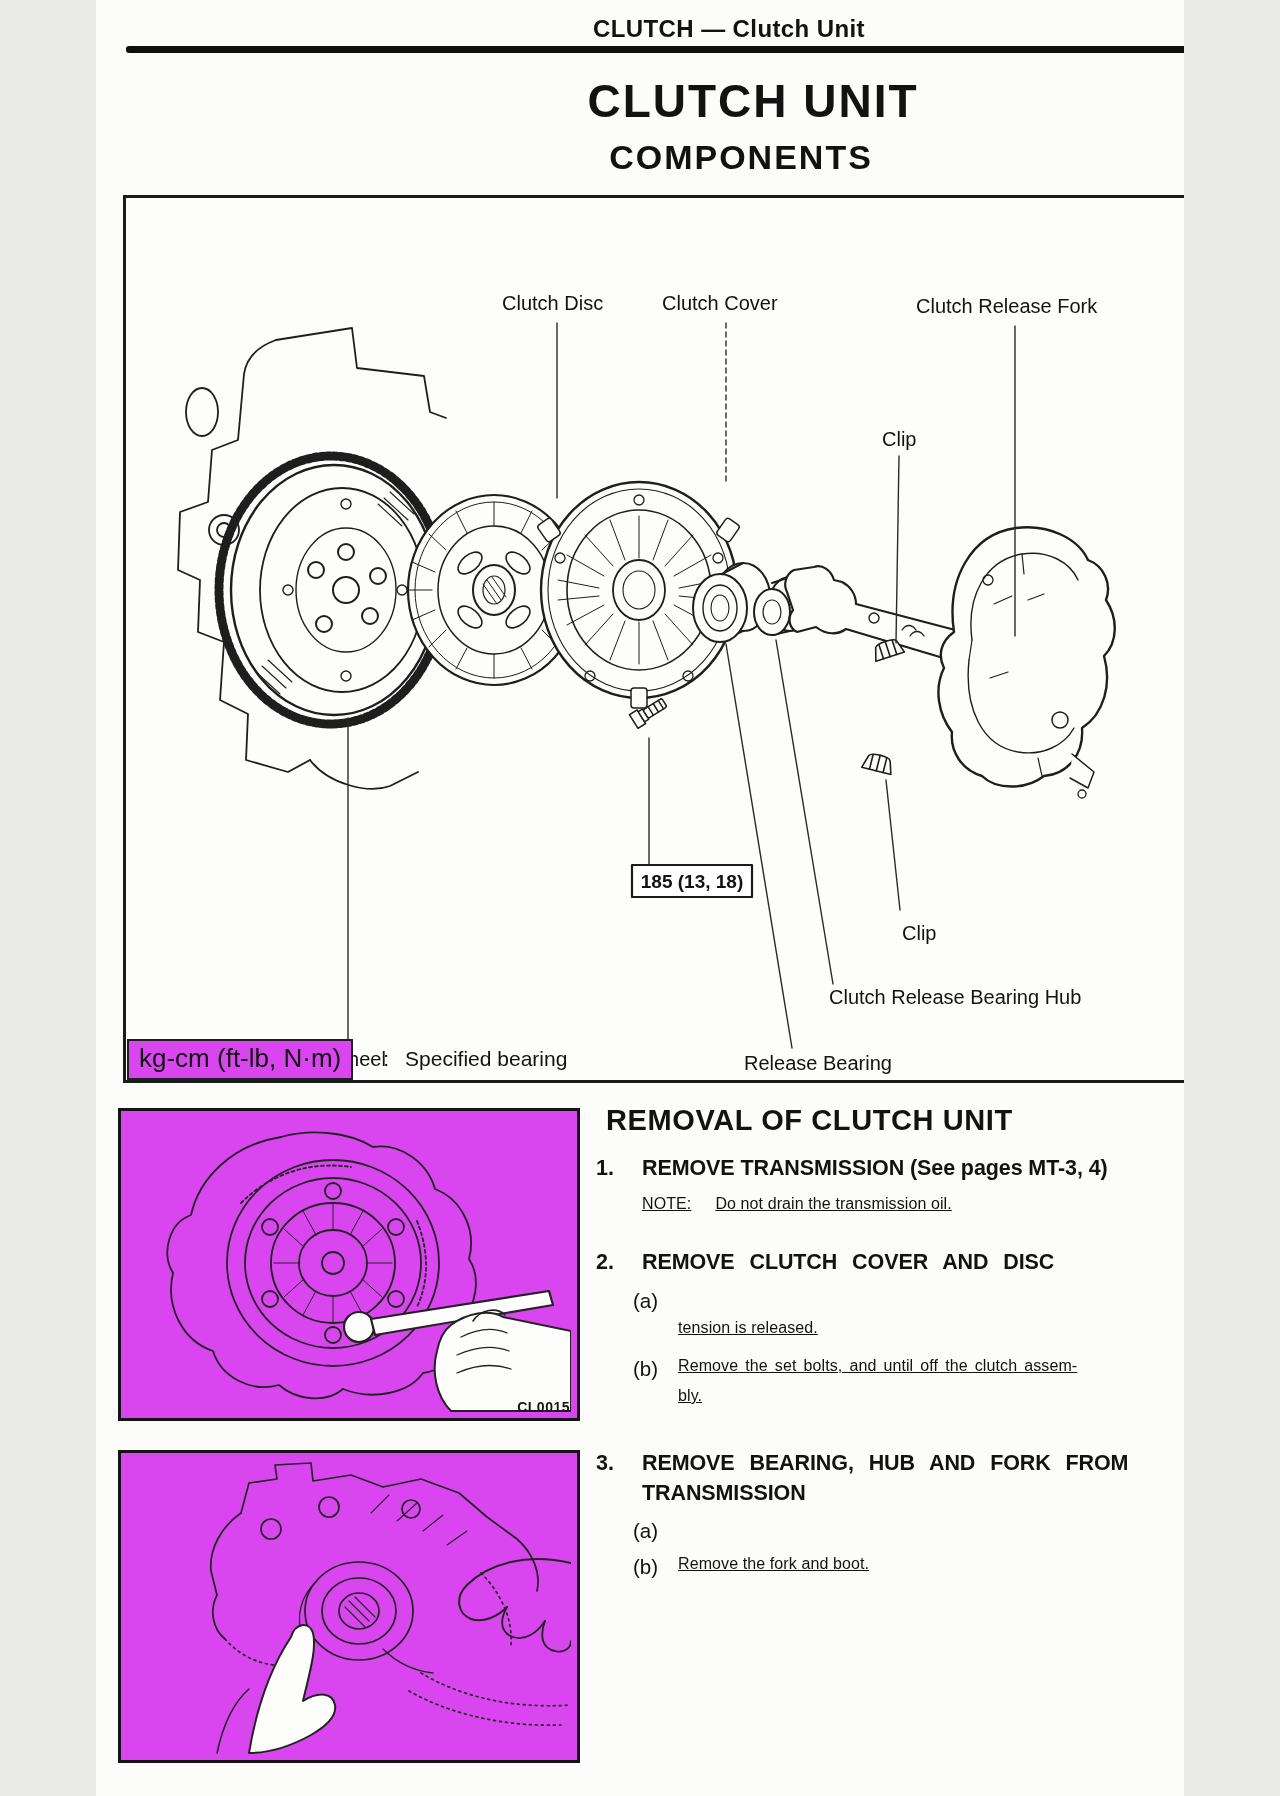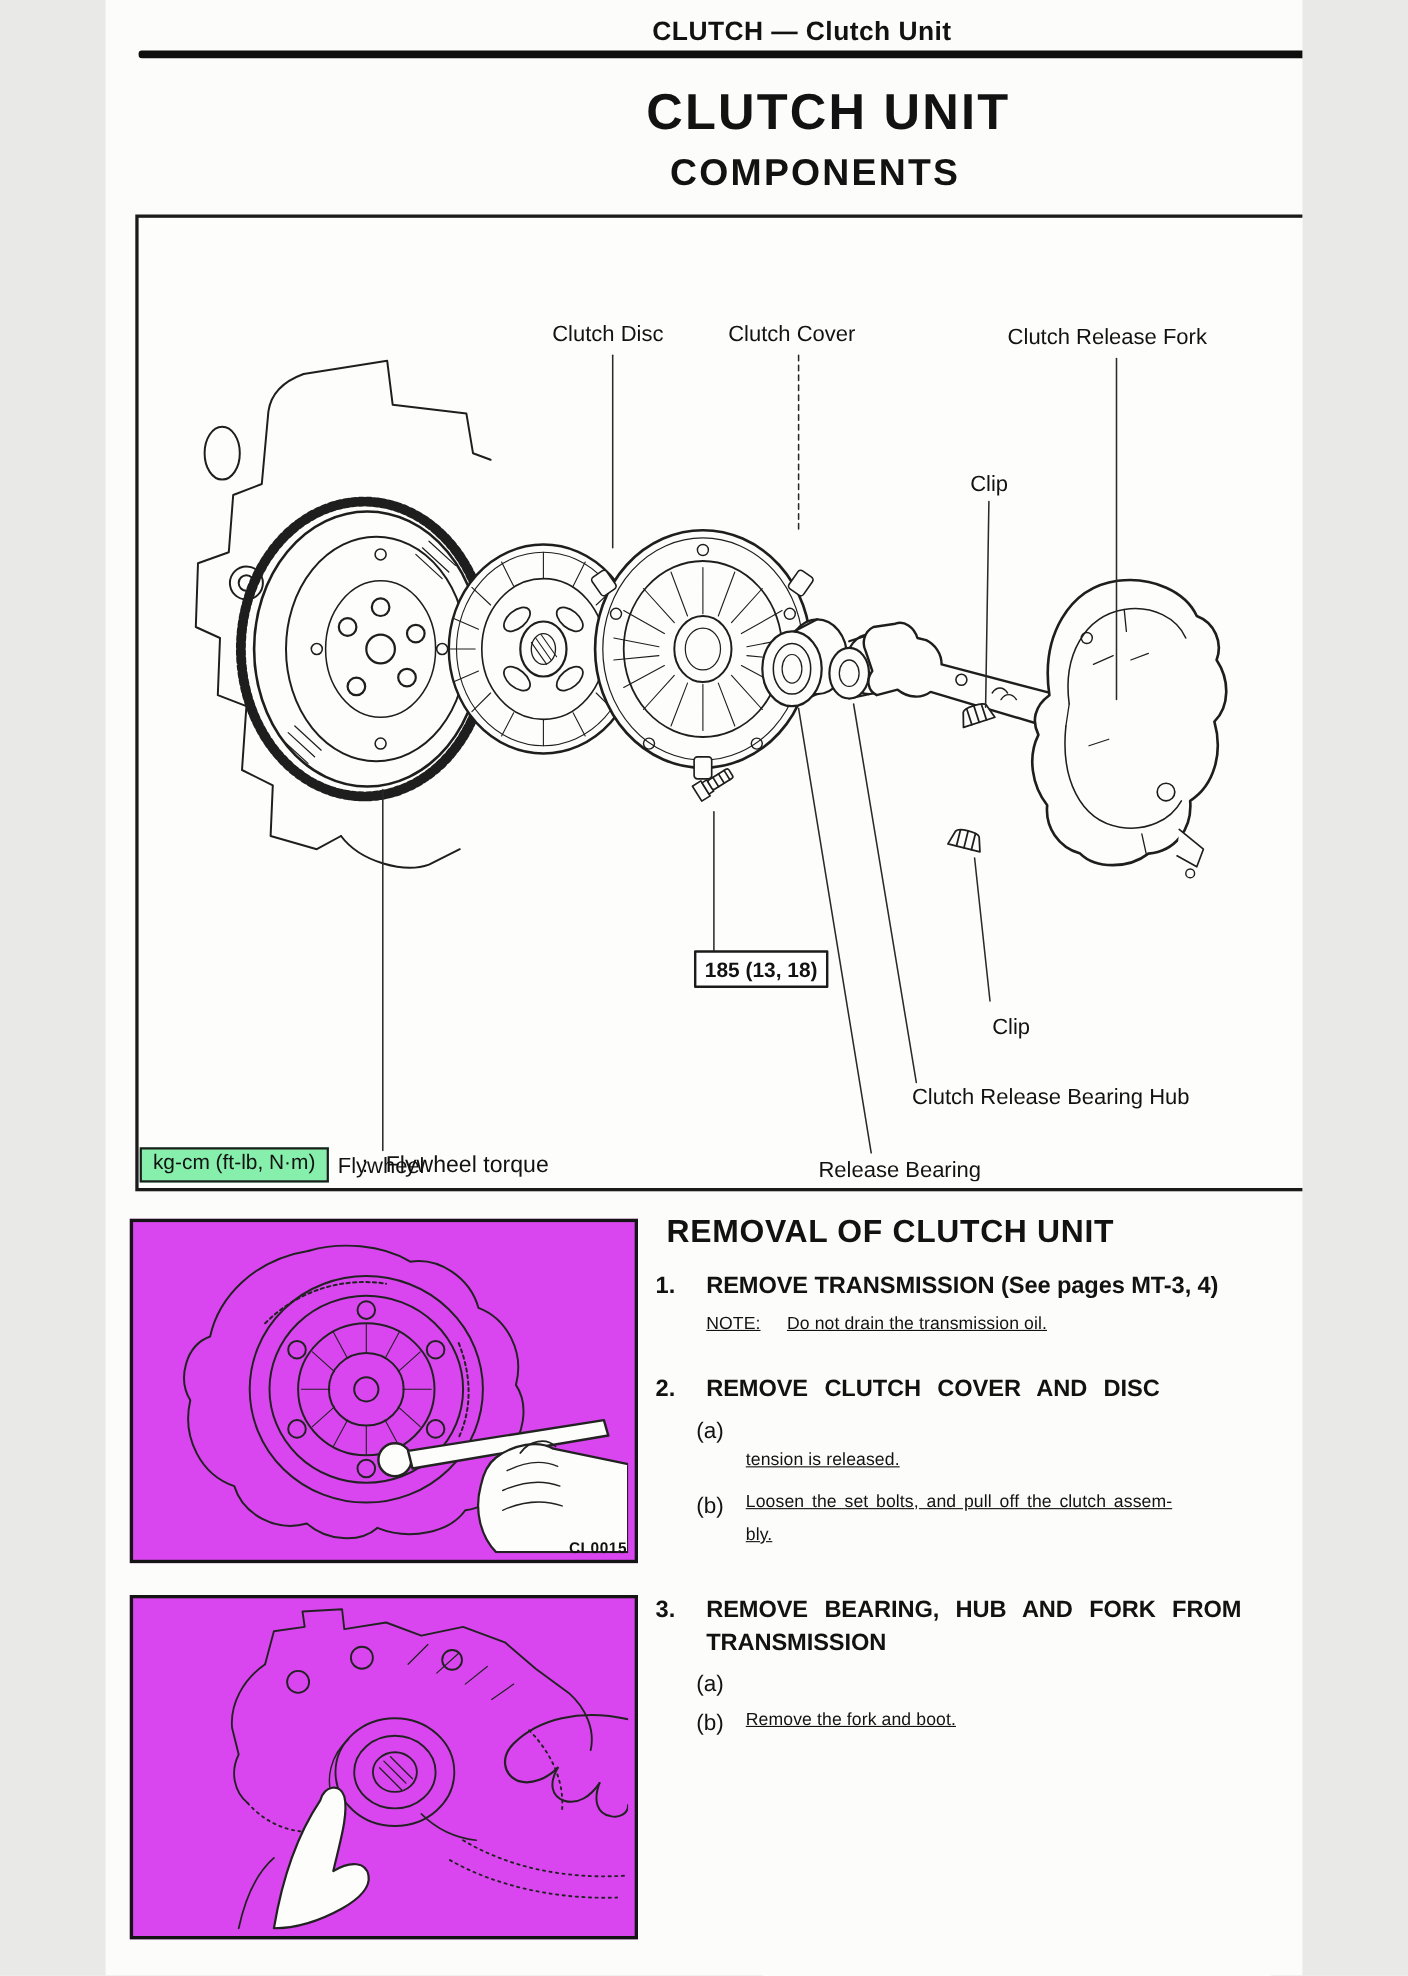--- a/index.html
+++ b/index.html
@@ -11,21 +11,21 @@
   .page-num{top:13px;left:1100px;width:150px;text-align:right;font-size:23px;font-weight:bold;}
   .hdr-rule{top:46px;left:30px;width:1222px;height:7px;background:#0f0f0f;border-radius:3px;}
   
   .doc-title{top:74px;left:0;width:1314px;text-align:center;font-size:46px;font-weight:bold;letter-spacing:2px;}
   .doc-sub{top:138px;left:0;width:1290px;text-align:center;font-size:34px;font-weight:bold;letter-spacing:2px;}
   
   .diagram-box{left:27px;top:195px;width:1198px;height:882px;border:3px solid #1b1b1b;background:#fdfdfb;}
   .diagram-box svg{position:absolute;left:0;top:0;}
   svg text{font-family:"Liberation Sans",sans-serif;fill:#121212;}
   .legend{left:1px;top:845px;height:32px;display:flex;align-items:center;font-size:20px;}
-  .legend-units{border:2px solid #1d1d1d;padding:2px 10px 4px 10px;font-size:19px;background:#86efac;}
+  .legend-units{border:2px solid #1d1d1d;padding:2px 10px 4px 10px;font-size:26px;background:#d946ef;}
   .legend-colon{margin-left:30px;font-size:21px;}
   .legend-text{margin-left:16px;font-size:21px;}
   
   .photo-box{left:22px;width:456px;height:307px;border:3px solid #141414;background:#d946ef;}
   .photo-box svg{position:absolute;left:0;top:0;}
   .fig-code{position:absolute;right:7px;bottom:3px;font-size:14px;font-weight:600;letter-spacing:.5px;}
   
   .proc-heading{left:510px;top:1104px;font-size:29px;font-weight:bold;letter-spacing:.6px;white-space:nowrap;}
   .snum{width:42px;font-size:21.5px;font-weight:bold;}
   .stitle{font-size:21.5px;font-weight:bold;white-space:nowrap;letter-spacing:-.1px;}
@@ -188,21 +188,21 @@
       <text x="566" y="690" font-size="19" font-weight="bold" text-anchor="middle">185 (13, 18)</text>
       <text x="776" y="742" font-size="20">Clip</text>
       <text x="703" y="806" font-size="20">Clutch Release Bearing Hub</text>
       <text x="618" y="872" font-size="20">Release Bearing</text>
       <text x="181" y="868" font-size="20">Flywheel</text>
     </svg>
 
     <div class="abs legend">
       <span class="legend-units">kg-cm (ft-lb, N·m)</span>
       <span class="legend-colon">:</span>
-      <span class="legend-text">Flywheel torque</span>
+      <span class="legend-text">Specified bearing</span>
     </div>
   </div>
 
   <div class="abs photo-box" style="top:1108px;">
     <svg width="450" height="301" viewBox="0 0 450 301">
       <g fill="none" stroke="#222" stroke-width="1.8" stroke-linecap="round" stroke-linejoin="round">
         <path d="M160 26 C110 34 78 68 70 104 C48 112 40 142 52 162 C44 196 62 230 92 240 C100 266 130 282 158 274 C176 290 206 292 222 278"></path>
         <path d="M222 278 C252 290 288 282 302 262 C330 258 344 234 338 212"></path>
         <path d="M338 212 C356 196 360 166 348 148 C356 118 340 88 314 78 C306 50 278 32 252 36 C226 20 188 18 160 26"></path>
         <ellipse cx="212" cy="152" rx="106" ry="103"></ellipse>
@@ -270,21 +270,21 @@
   <div class="abs stitle" style="left:546px;top:1156px;">REMOVE TRANSMISSION (See pages MT-3, 4)</div>
   <div class="abs body-line" style="left:546px;top:1195px;">
     <span>NOTE:</span><span class="note-gap"></span><span>Do not drain the transmission oil.</span>
   </div>
 
   <div class="abs snum" style="left:500px;top:1250px;">2.</div>
   <div class="abs stitle ws2" style="left:546px;top:1250px;">REMOVE CLUTCH COVER AND DISC</div>
   <div class="abs sublabel" style="left:537px;top:1289px;">(a)</div>
   <div class="abs body-line" style="left:582px;top:1319px;">tension is released.</div>
   <div class="abs sublabel" style="left:537px;top:1357px;">(b)</div>
-  <div class="abs body-line ws1" style="left:582px;top:1357px;">Loosen the set bolts, and pull off the clutch assem-</div>
+  <div class="abs body-line ws1" style="left:582px;top:1357px;">Remove the set bolts, and until off the clutch assem-</div>
   <div class="abs body-line" style="left:582px;top:1387px;">bly.</div>
 
   <div class="abs snum" style="left:500px;top:1451px;">3.</div>
   <div class="abs stitle ws2" style="left:546px;top:1451px;">REMOVE BEARING, HUB AND FORK FROM</div>
   <div class="abs stitle" style="left:546px;top:1481px;">TRANSMISSION</div>
   <div class="abs sublabel" style="left:537px;top:1519px;">(a)</div>
   <div class="abs sublabel" style="left:537px;top:1555px;">(b)</div>
   <div class="abs body-line" style="left:582px;top:1555px;">Remove the fork and boot.</div>
 
 </div>

